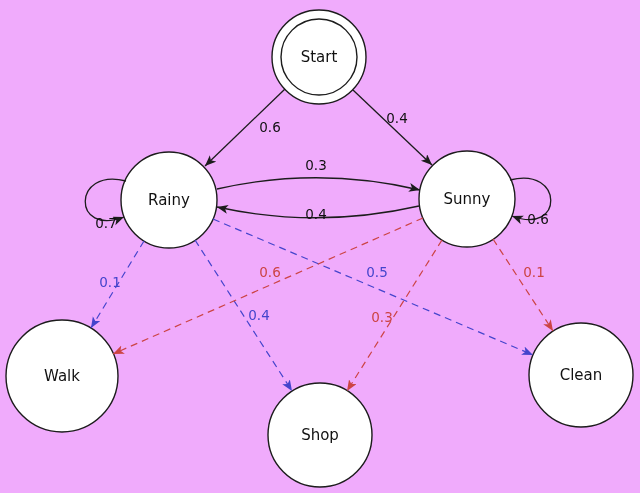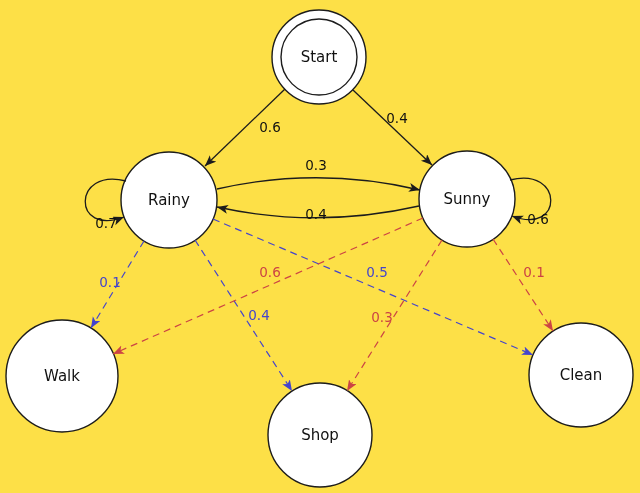--- a/index.html
+++ b/index.html
@@ -1,17 +1,17 @@
 <!DOCTYPE html>
 <html><head>
 <meta charset="utf-8">
 <style>
   html,body{margin:0;padding:0;background:#ffffff;}
   .canvas{
-    position:relative;width:640px;height:493px;background:#fde047;
+    position:relative;width:640px;height:493px;background:#f0abfc;
     font-family:"DejaVu Sans", sans-serif;overflow:hidden;
   }
   .node-circle{fill:#ffffff;stroke:#1c1c1c;stroke-width:1.4;}
   .edge-solid{fill:none;stroke:#1c1c1c;stroke-width:1.3;}
   .edge-dashed{fill:none;stroke-width:1.2;stroke-dasharray:7 5;}
   .node-label{font-size:15px;fill:#111111;text-anchor:middle;}
   .edge-label{font-size:13.5px;fill:#111111;text-anchor:middle;}
   .edge-label-colored{font-size:13.5px;text-anchor:middle;}
 </style>
 </head>

